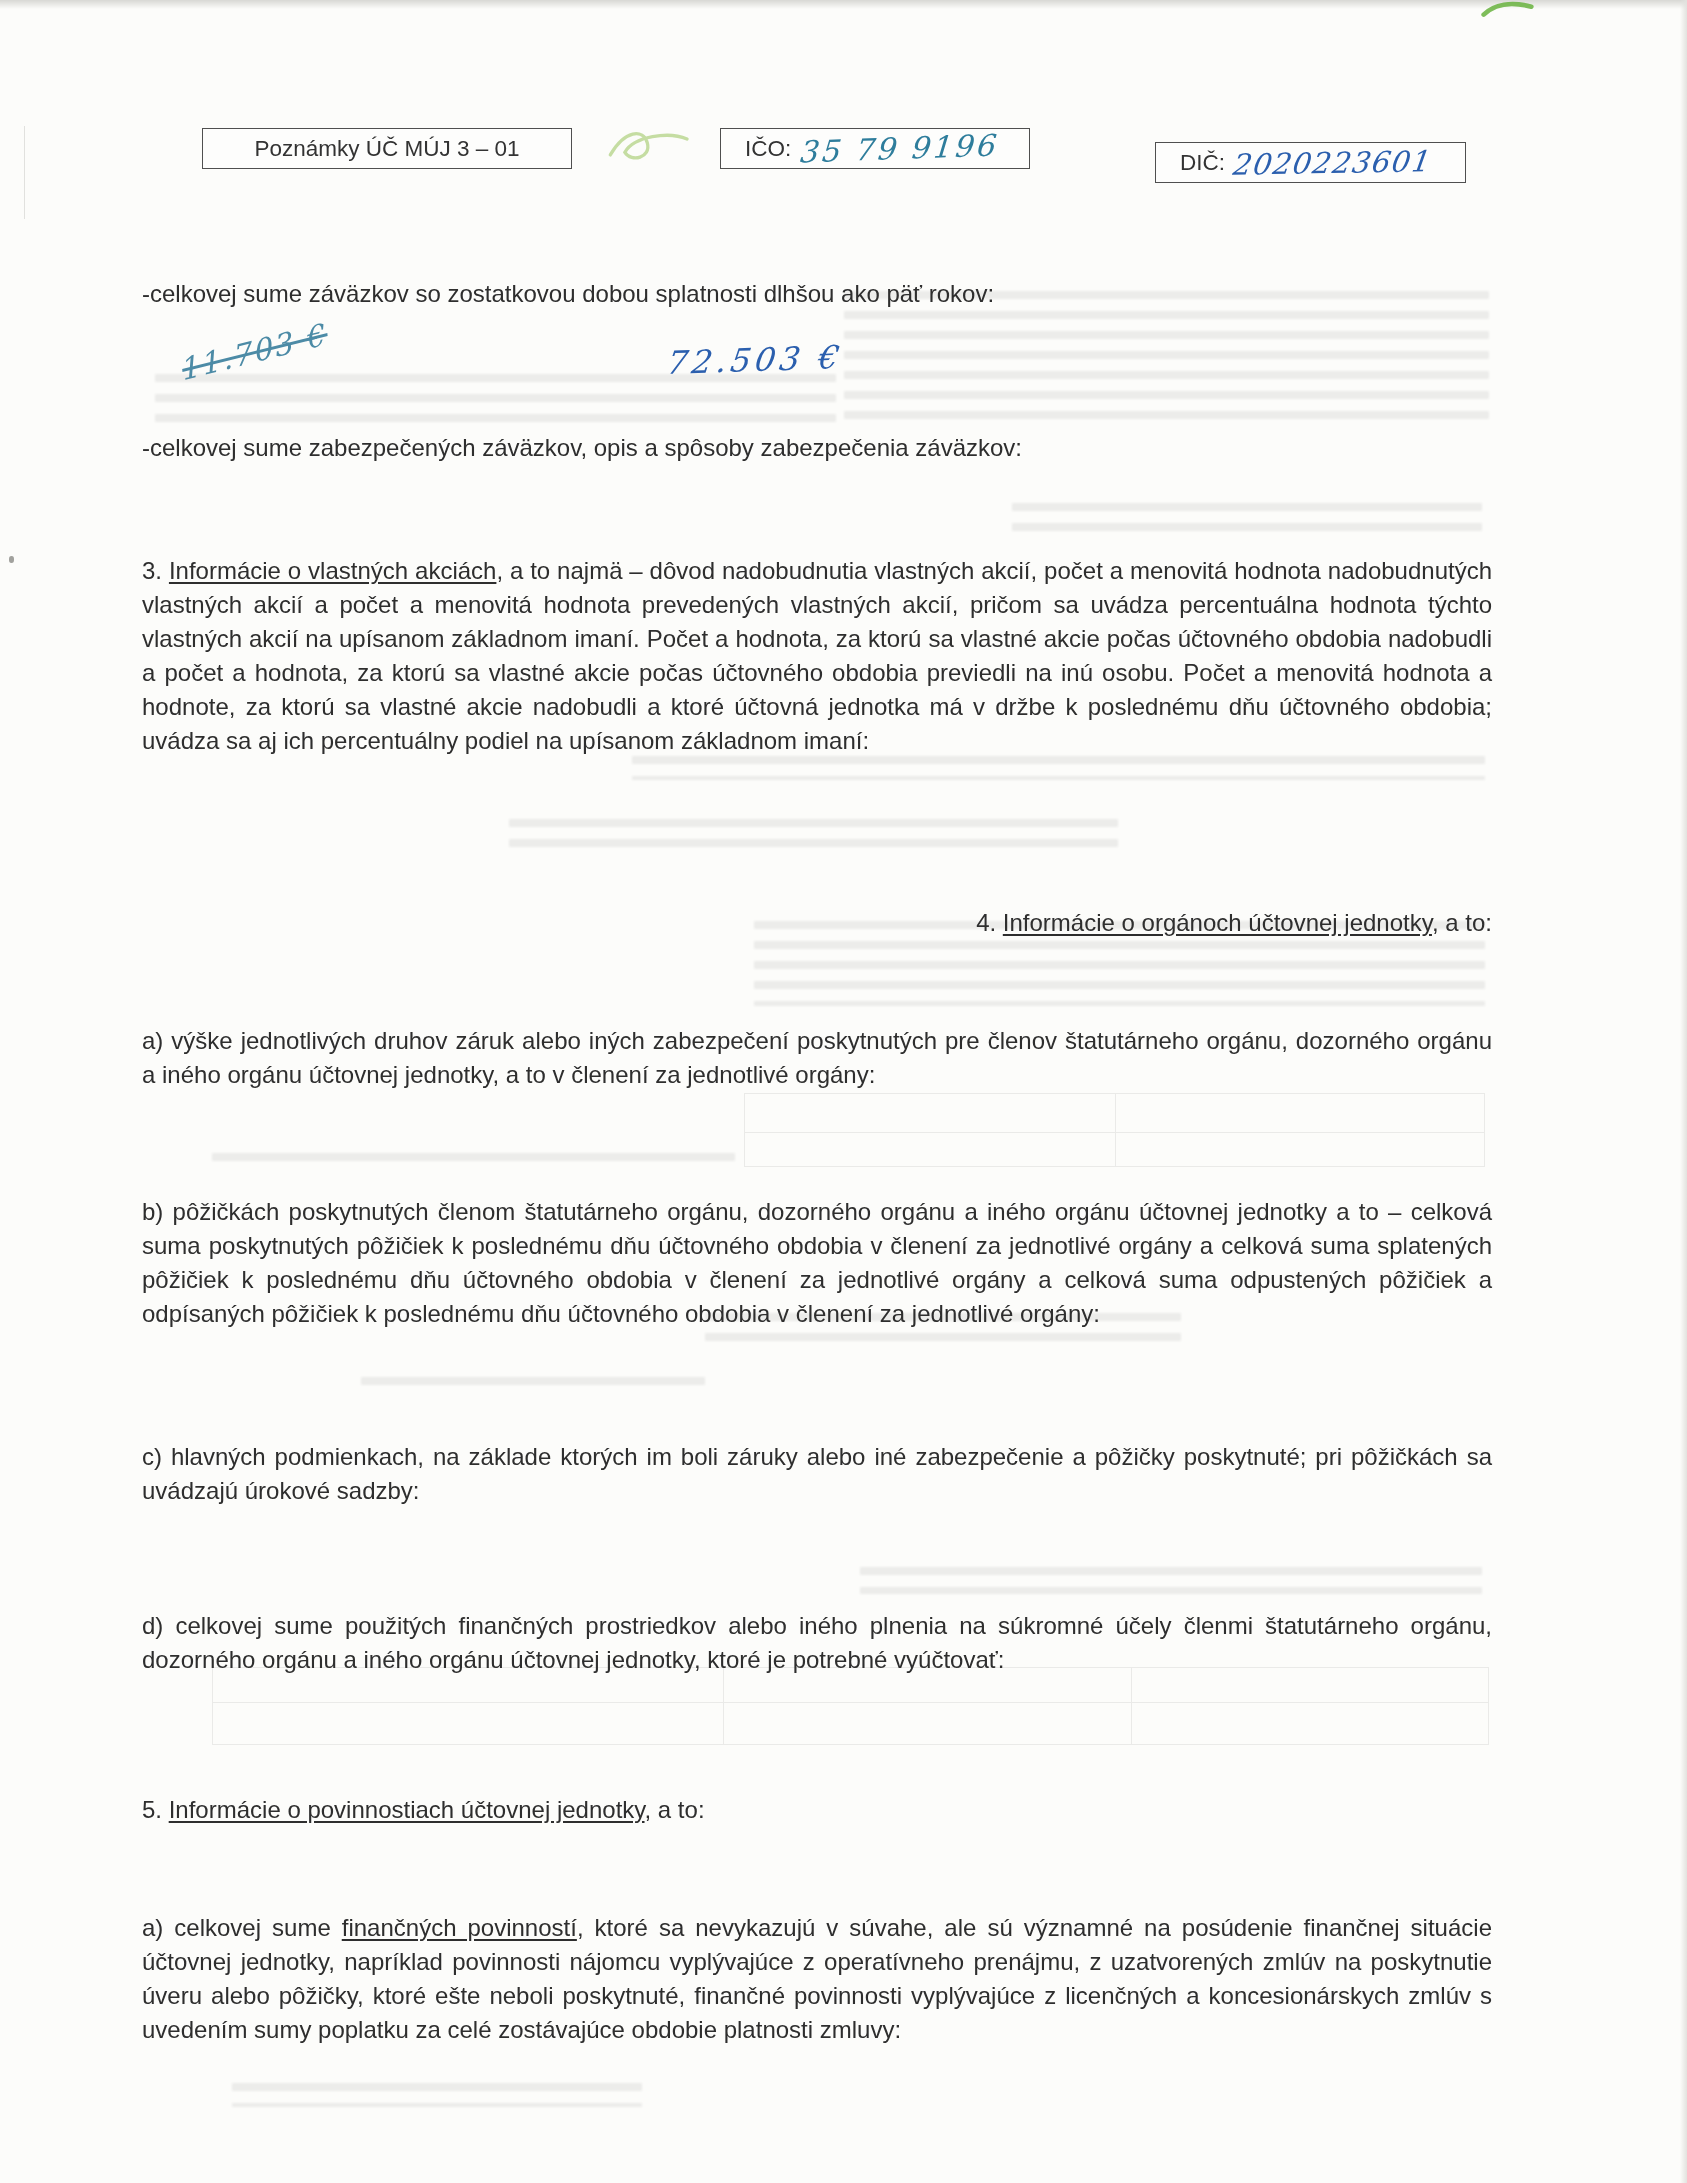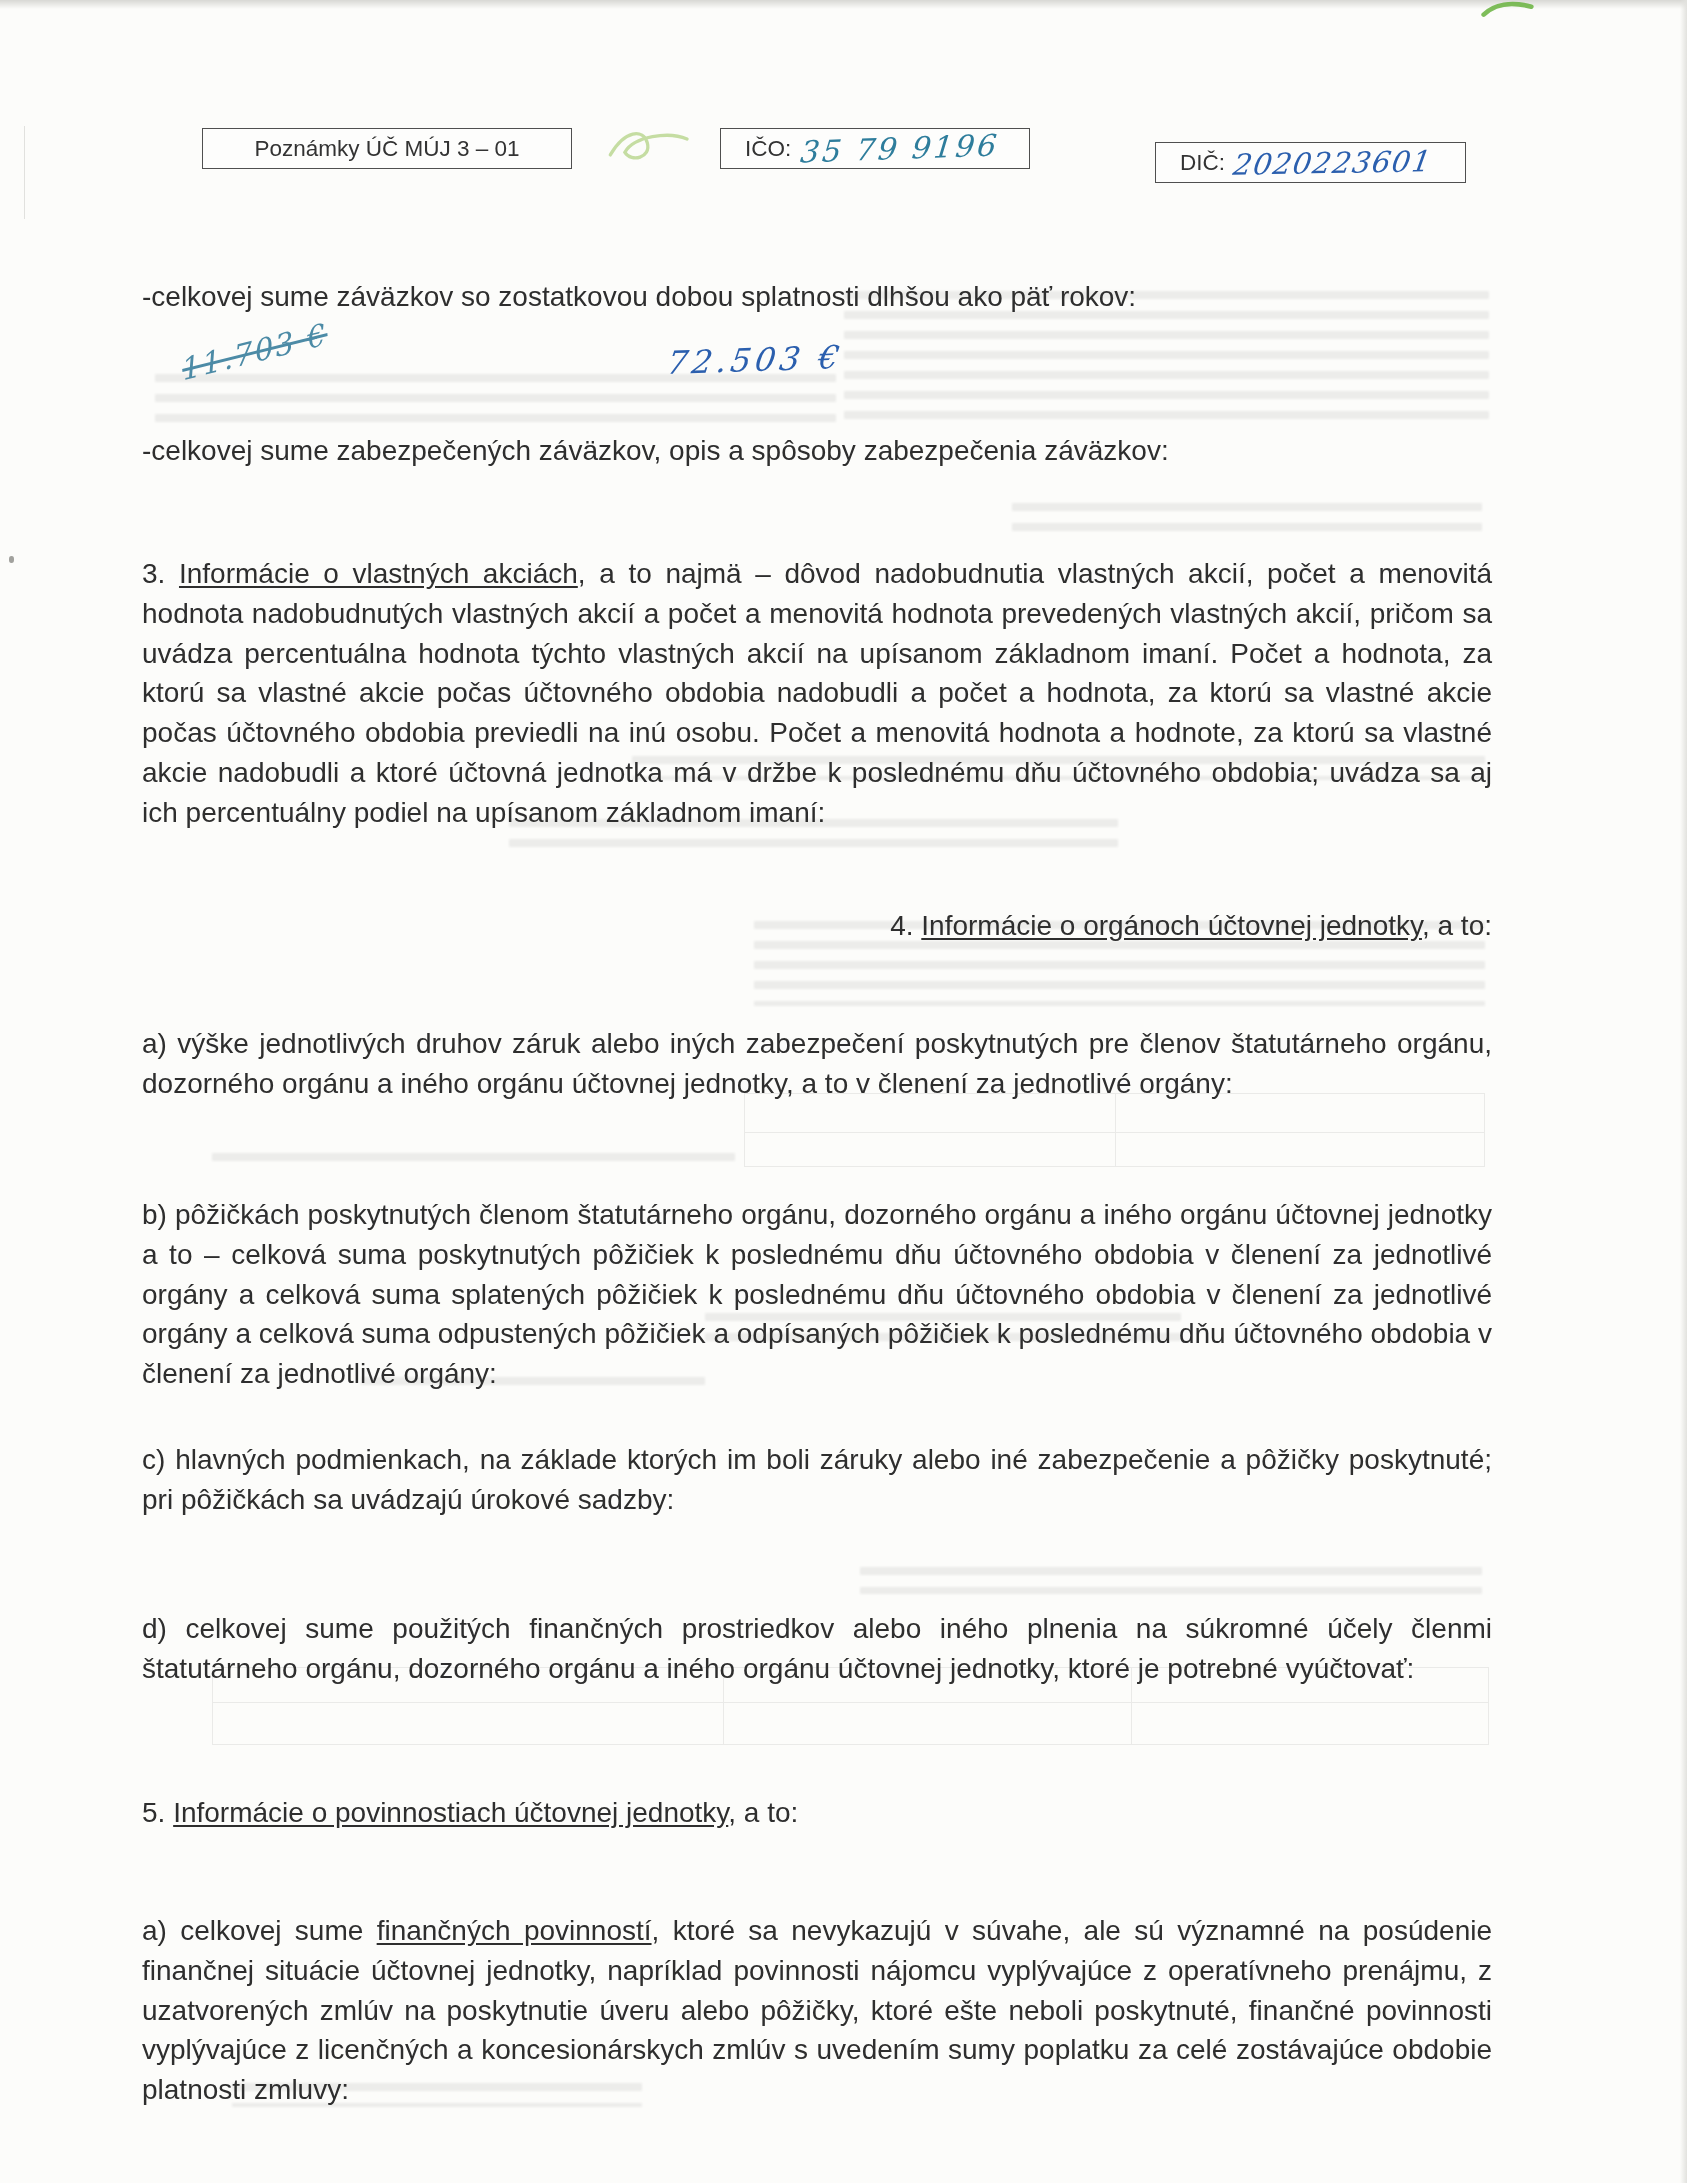--- a/index.html
+++ b/index.html
@@ -49,21 +49,21 @@
     transform:skewX(-8deg) rotate(-2deg);display:inline-block;
   }
   .hand-dic{
     font-size:29px;letter-spacing:1.3px;color:#2b5fae;
     transform:skewX(-10deg) rotate(-1deg);display:inline-block;
   }
 
   
   .para{
     position:absolute;left:142px;width:1350px;
-    margin:0;font-size:28px;line-height:1.42;
+    margin:0;font-size:24px;line-height:1.42;
     text-align:justify;color:#2e2e2e;
   }
   .single{text-align:left;}
   .u{text-decoration:underline;text-underline-offset:3.3px;}
 
   .p-dash1{top:277px;}
   .p-dash2{top:431px;}
   .p-s3{top:554px;}
   .p-s4{top:906px;text-align:right;}
   .p-4a{top:1024px;}

